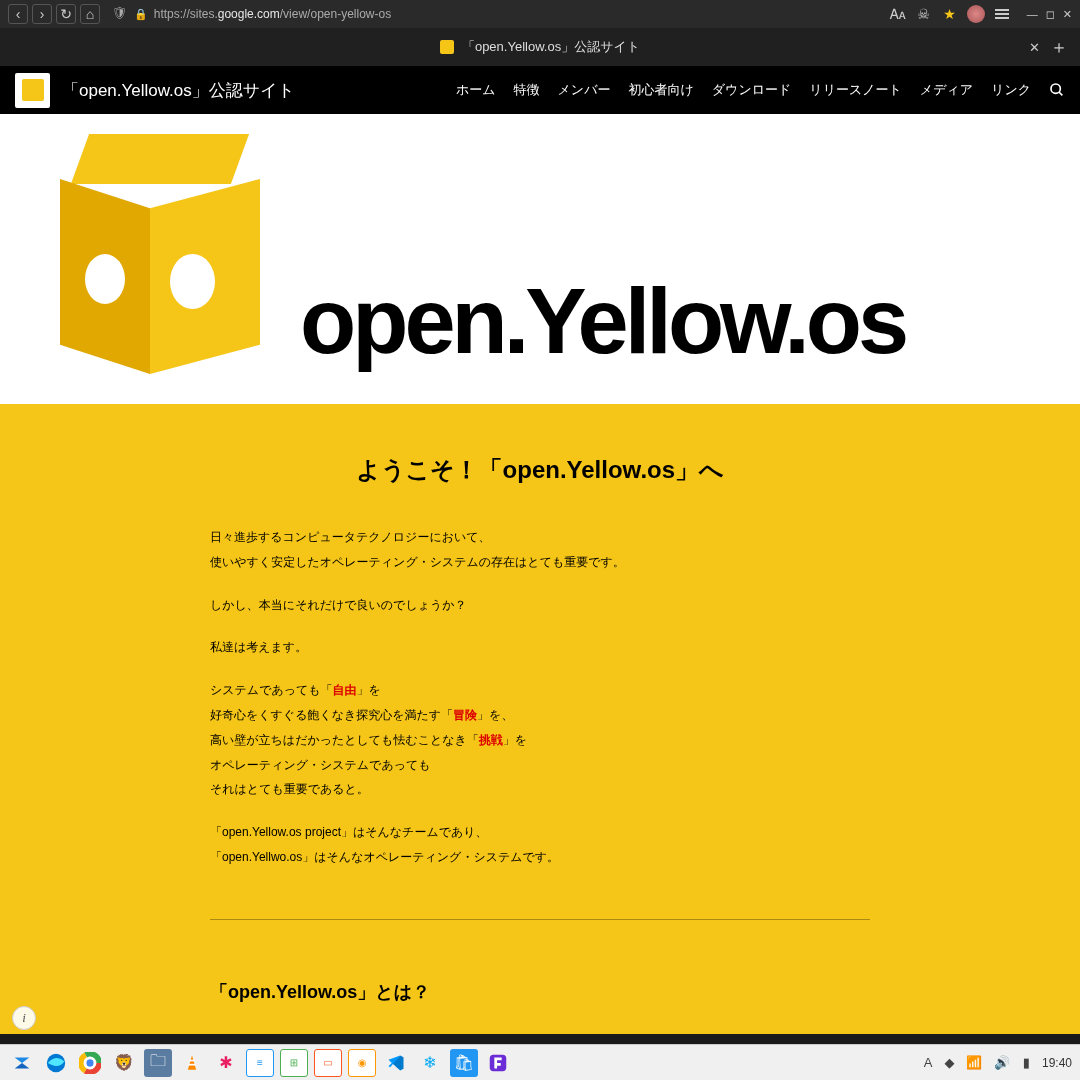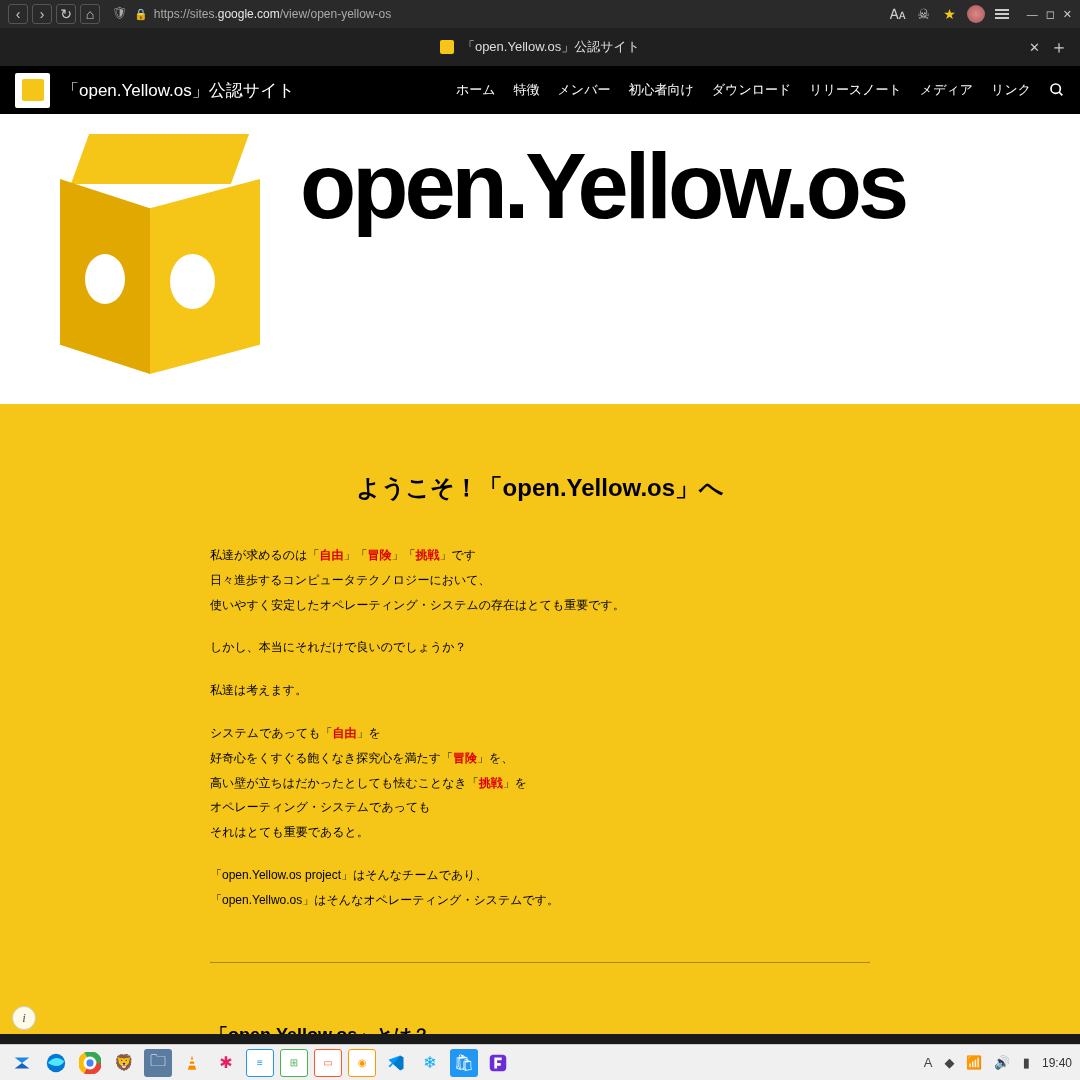--- a/index.html
+++ b/index.html
@@ -27,31 +27,31 @@
 
 .site-nav { height: 48px; background: #000; display: flex; align-items: center; padding: 0 15px; }
 .site-logo { width: 35px; height: 35px; background: #fff; border-radius: 2px; display: flex; align-items: center; justify-content: center; margin-right: 12px; }
 .site-logo-inner { width: 22px; height: 22px; background: #f5c518; border-radius: 2px; }
 .site-title { color: #fff; font-size: 17px; font-weight: 400; }
 .nav-links { margin-left: auto; display: flex; gap: 18px; align-items: center; }
 .nav-link { color: #fff; font-size: 13px; cursor: pointer; }
 .search-icon { color: #fff; font-size: 16px; cursor: pointer; }
 
 .content { height: 920px; overflow: auto; background: #fff; }
-.hero { background: #fff; padding: 20px 60px 30px; display: flex; align-items: flex-start; gap: 40px; }
+.hero { background: #fff; padding: 20px 60px 30px; display: flex; align-items: flex-end; gap: 40px; }
 .hero-logo { width: 200px; height: 240px; position: relative; flex-shrink: 0; }
 .hero-box { position: absolute; width: 100%; height: 100%; }
 .box-top { position: absolute; top: 0; left: 20px; width: 160px; height: 50px; background: #f5c518; transform: skewX(-20deg); }
 .box-left { position: absolute; top: 45px; left: 0; width: 90px; height: 195px; background: #e0a800; clip-path: polygon(0 0, 100% 15%, 100% 100%, 0 85%); }
 .box-right { position: absolute; top: 45px; right: 0; width: 110px; height: 195px; background: #f5c518; clip-path: polygon(0 15%, 100% 0, 100% 85%, 0 100%); }
 .eye-l { position: absolute; top: 120px; left: 25px; width: 40px; height: 50px; background: #fff; border-radius: 50%; }
 .eye-r { position: absolute; top: 120px; left: 110px; width: 45px; height: 55px; background: #fff; border-radius: 50%; }
 .hero-text { font-size: 92px; font-weight: 900; letter-spacing: -4px; color: #000; white-space: nowrap; }
 
-.welcome-section { background: #f5c518; padding: 68px 0 20px; }
+.welcome-section { background: #f5c518; padding: 50px 0 20px; }
 .welcome-title { text-align: center; font-size: 24px; font-weight: bold; margin-bottom: 40px; }
 .welcome-body { max-width: 660px; margin: 0 auto; font-size: 12px; line-height: 1.9; }
 .welcome-body p { margin-bottom: 2px; }
 .welcome-body .gap { height: 18px; }
 .red { color: #d00; font-weight: bold; }
 .divider { max-width: 660px; margin: 50px auto 0; border-top: 1px solid rgba(0,0,0,0.3); }
 
 .about-section { background: #f5c518; padding: 40px 0 60px; }
 .about-inner { max-width: 660px; margin: 0 auto; }
 .about-title { font-size: 18px; font-weight: bold; }
@@ -139,21 +139,20 @@
         <div class="eye-l"></div>
         <div class="eye-r"></div>
       </div>
     </div>
     <div class="hero-text">open.Yellow.os</div>
   </div>
 
   <div class="welcome-section">
     <h2 class="welcome-title">ようこそ！「open.Yellow.os」へ</h2>
     <div class="welcome-body">
-      <p><span>私達が求めるのは「</span><span class="red">自由</span><span>」「</span><span class="red">冒険</span><span>」「</span><span class="red">挑戦</span><span>」です</span></p>
       <p>日々進歩するコンピュータテクノロジーにおいて、</p>
       <p>使いやすく安定したオペレーティング・システムの存在はとても重要です。</p>
       <div class="gap"></div>
       <p>しかし、本当にそれだけで良いのでしょうか？</p>
       <div class="gap"></div>
       <p>私達は考えます。</p>
       <div class="gap"></div>
       <p><span>システムであっても「</span><span class="red">自由</span><span>」を</span></p>
       <p><span>好奇心をくすぐる飽くなき探究心を満たす「</span><span class="red">冒険</span><span>」を、</span></p>
       <p><span>高い壁が立ちはだかったとしても怯むことなき「</span><span class="red">挑戦</span><span>」を</span></p>

